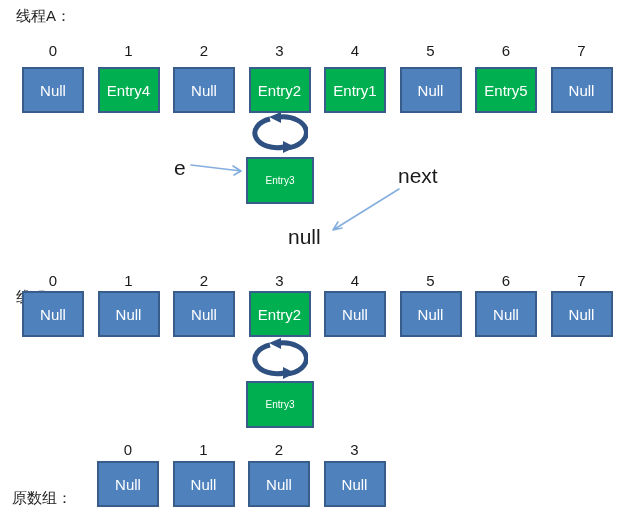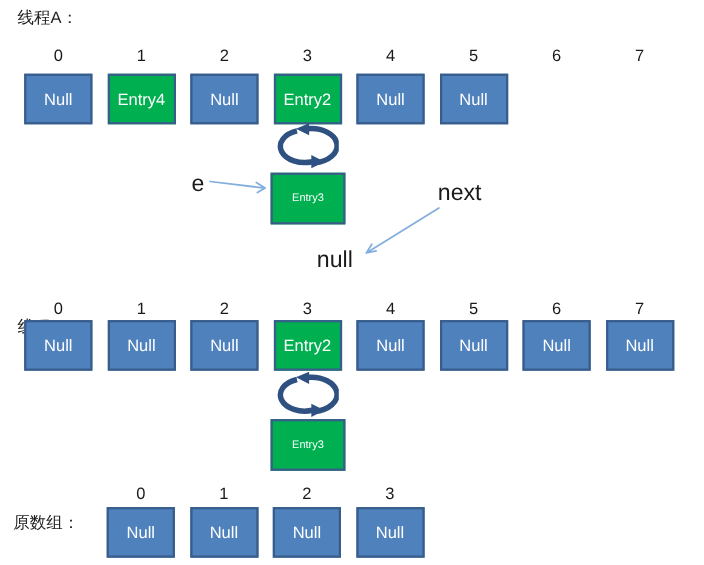--- a/index.html
+++ b/index.html
@@ -39,21 +39,23 @@
     <div class="idx">5</div>
     <div class="idx">6</div>
     <div class="idx">7</div>
   </div>
 
   <div class="row" style="left:22px;top:67px;">
     <div class="cell" data-variant="null">Null</div>
     <div class="cell" data-variant="entry">Entry4</div>
     <div class="cell" data-variant="null">Null</div>
     <div class="cell" data-variant="entry">Entry2</div>
+    <div class="cell" data-variant="entry">Entry1</div>
     <div class="cell" data-variant="null">Null</div>
+    <div class="cell" data-variant="entry">Entry5</div>
     <div class="cell" data-variant="null">Null</div>
   </div>
 
   <svg class="abs-svg" style="left:252px;top:112px;" width="56" height="44" viewBox="0 0 56 44">
     <path class="cyc" d="M 18 7 A 21 14 0 0 0 32 35"></path>
     <polygon class="cyc-head" points="31,29 43,35 31,41"></polygon>
     <path class="cyc" d="M 34 36 A 21 14 0 0 0 28 5"></path>
     <polygon class="cyc-head" points="29,0 17,5 29,11"></polygon>
   </svg>
 
@@ -96,21 +98,21 @@
 
   <svg class="abs-svg" style="left:252px;top:338px;" width="56" height="44" viewBox="0 0 56 44">
     <path class="cyc" d="M 18 7 A 21 14 0 0 0 32 35"></path>
     <polygon class="cyc-head" points="31,29 43,35 31,41"></polygon>
     <path class="cyc" d="M 34 36 A 21 14 0 0 0 28 5"></path>
     <polygon class="cyc-head" points="29,0 17,5 29,11"></polygon>
   </svg>
 
   <div class="node" style="left:246px;top:381px;">Entry3</div>
 
-  <div class="sec-label" style="left:12px;top:466px;text-align:right;">原数组：</div>
+  <div class="sec-label" style="left:12px;top:489px;text-align:right;">原数组：</div>
 
   <div class="indices" style="left:97px;top:441px;">
     <div class="idx">0</div>
     <div class="idx">1</div>
     <div class="idx">2</div>
     <div class="idx">3</div>
   </div>
 
   <div class="row" style="left:97px;top:461px;">
     <div class="cell" data-variant="null">Null</div>

